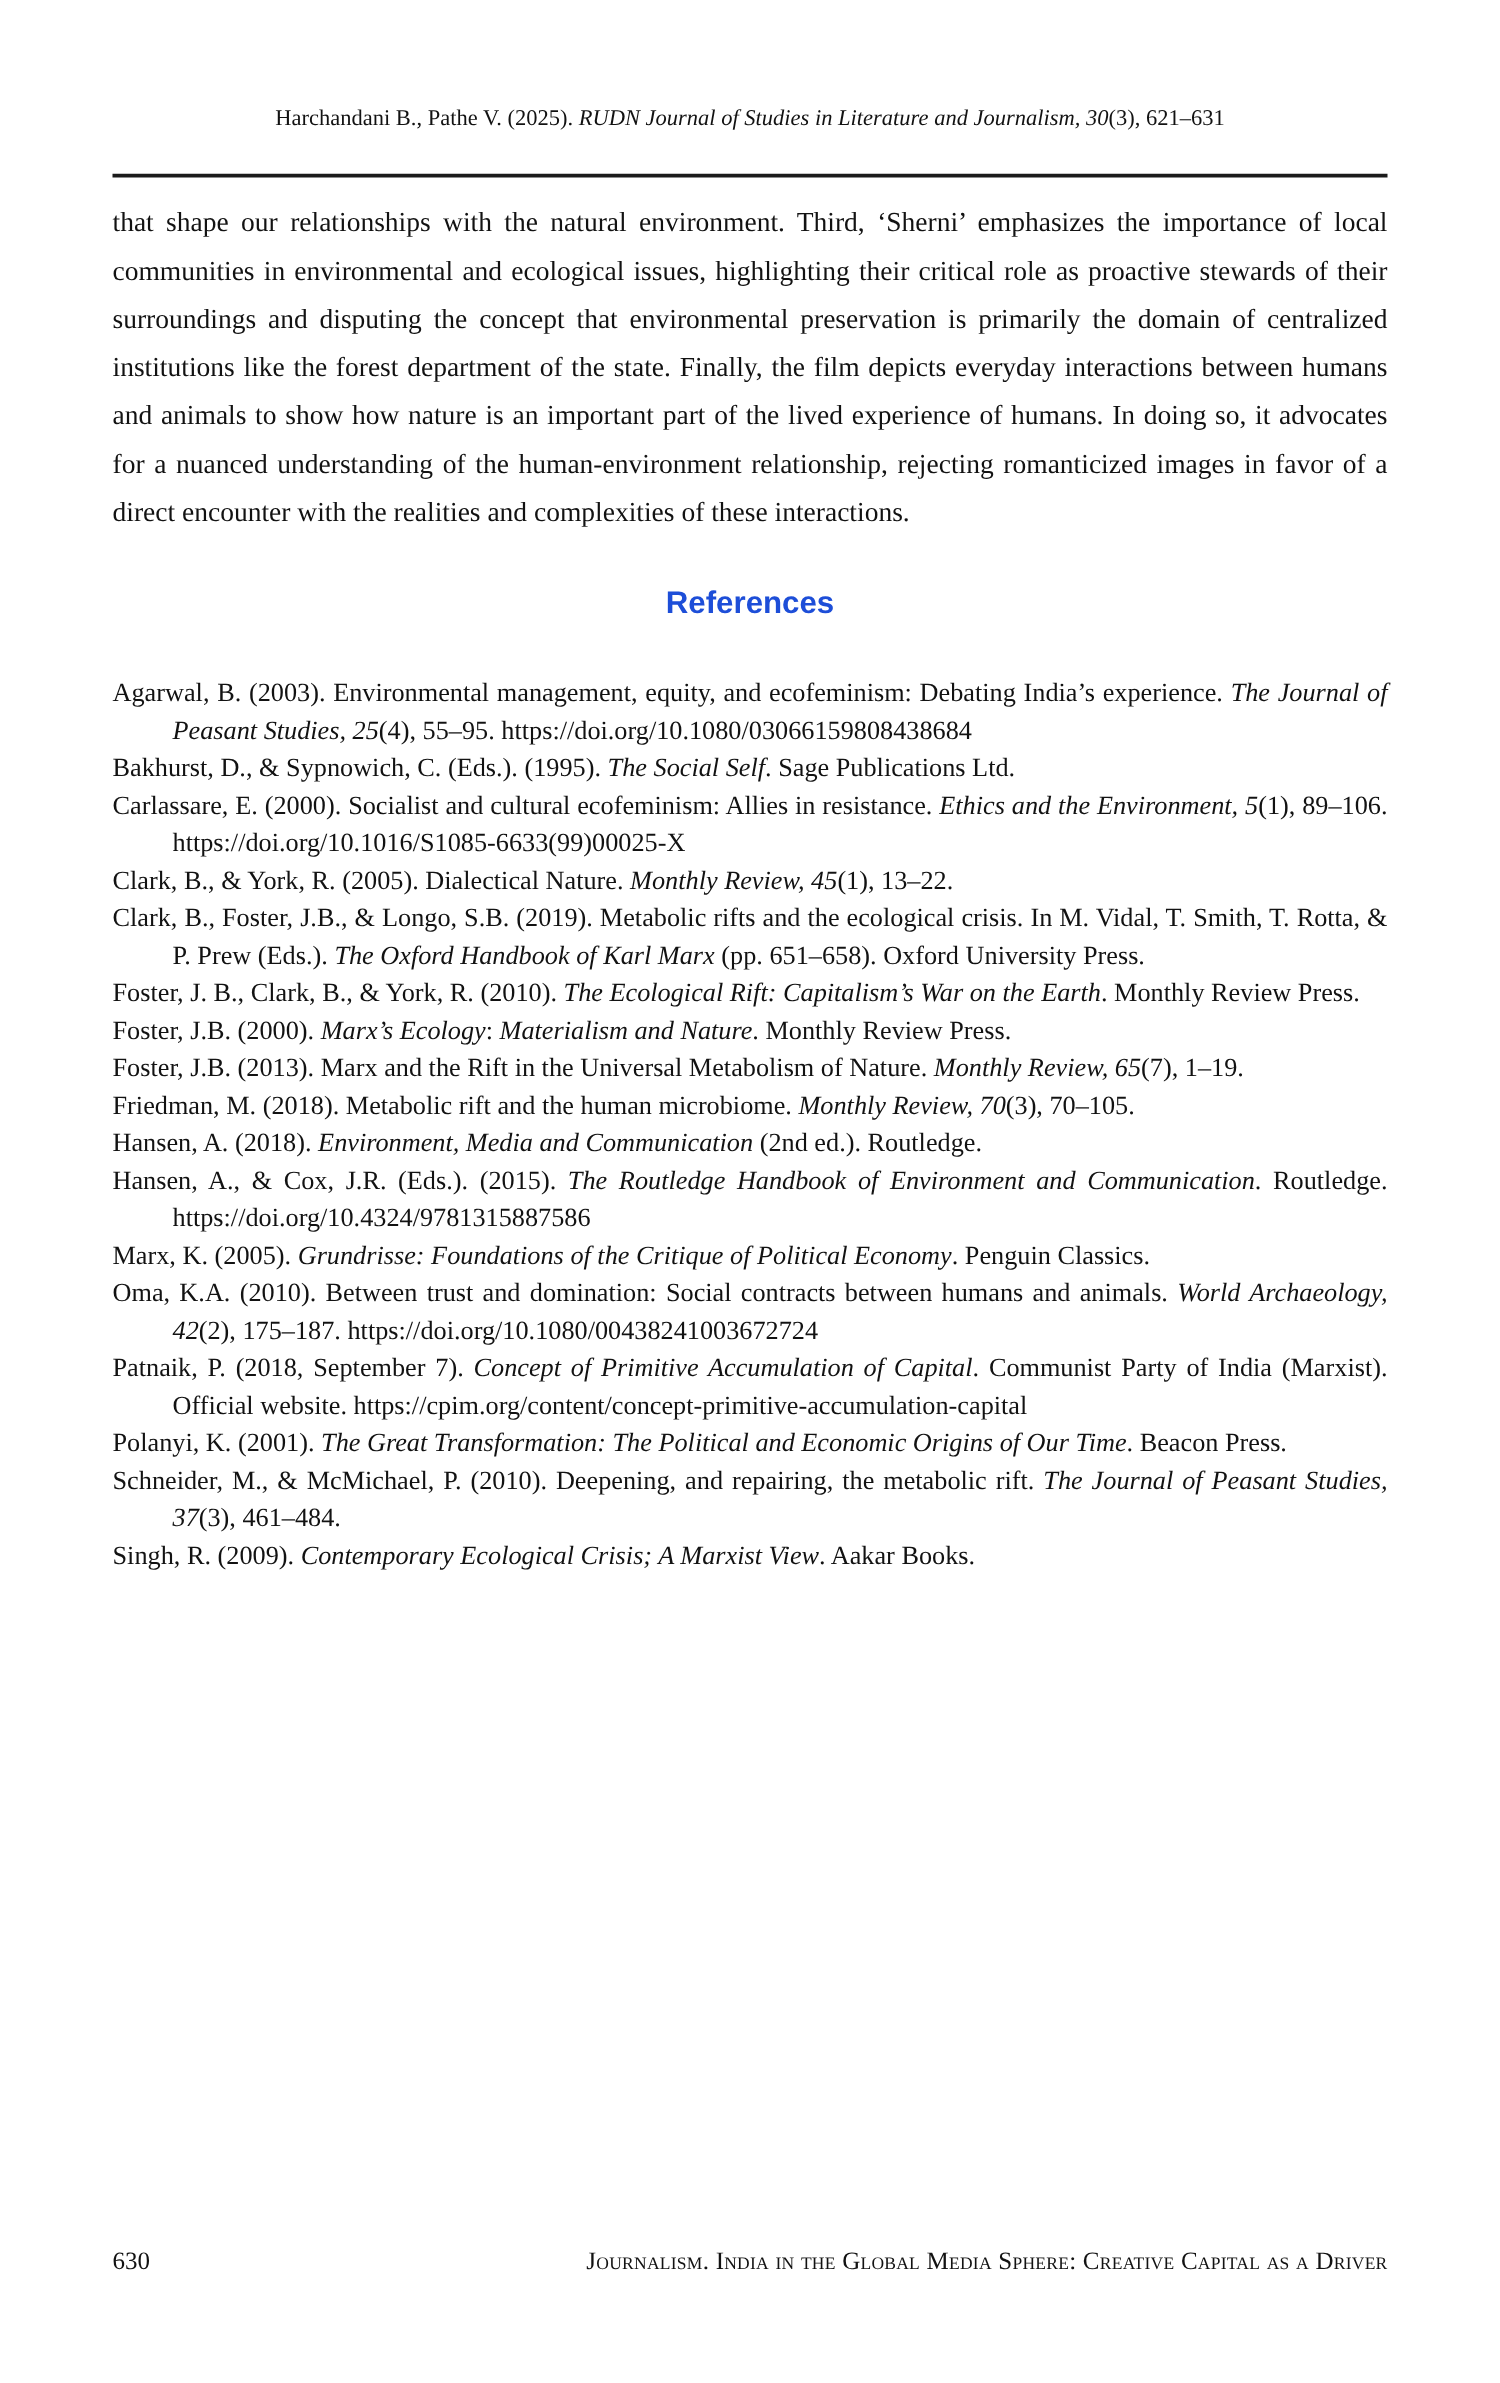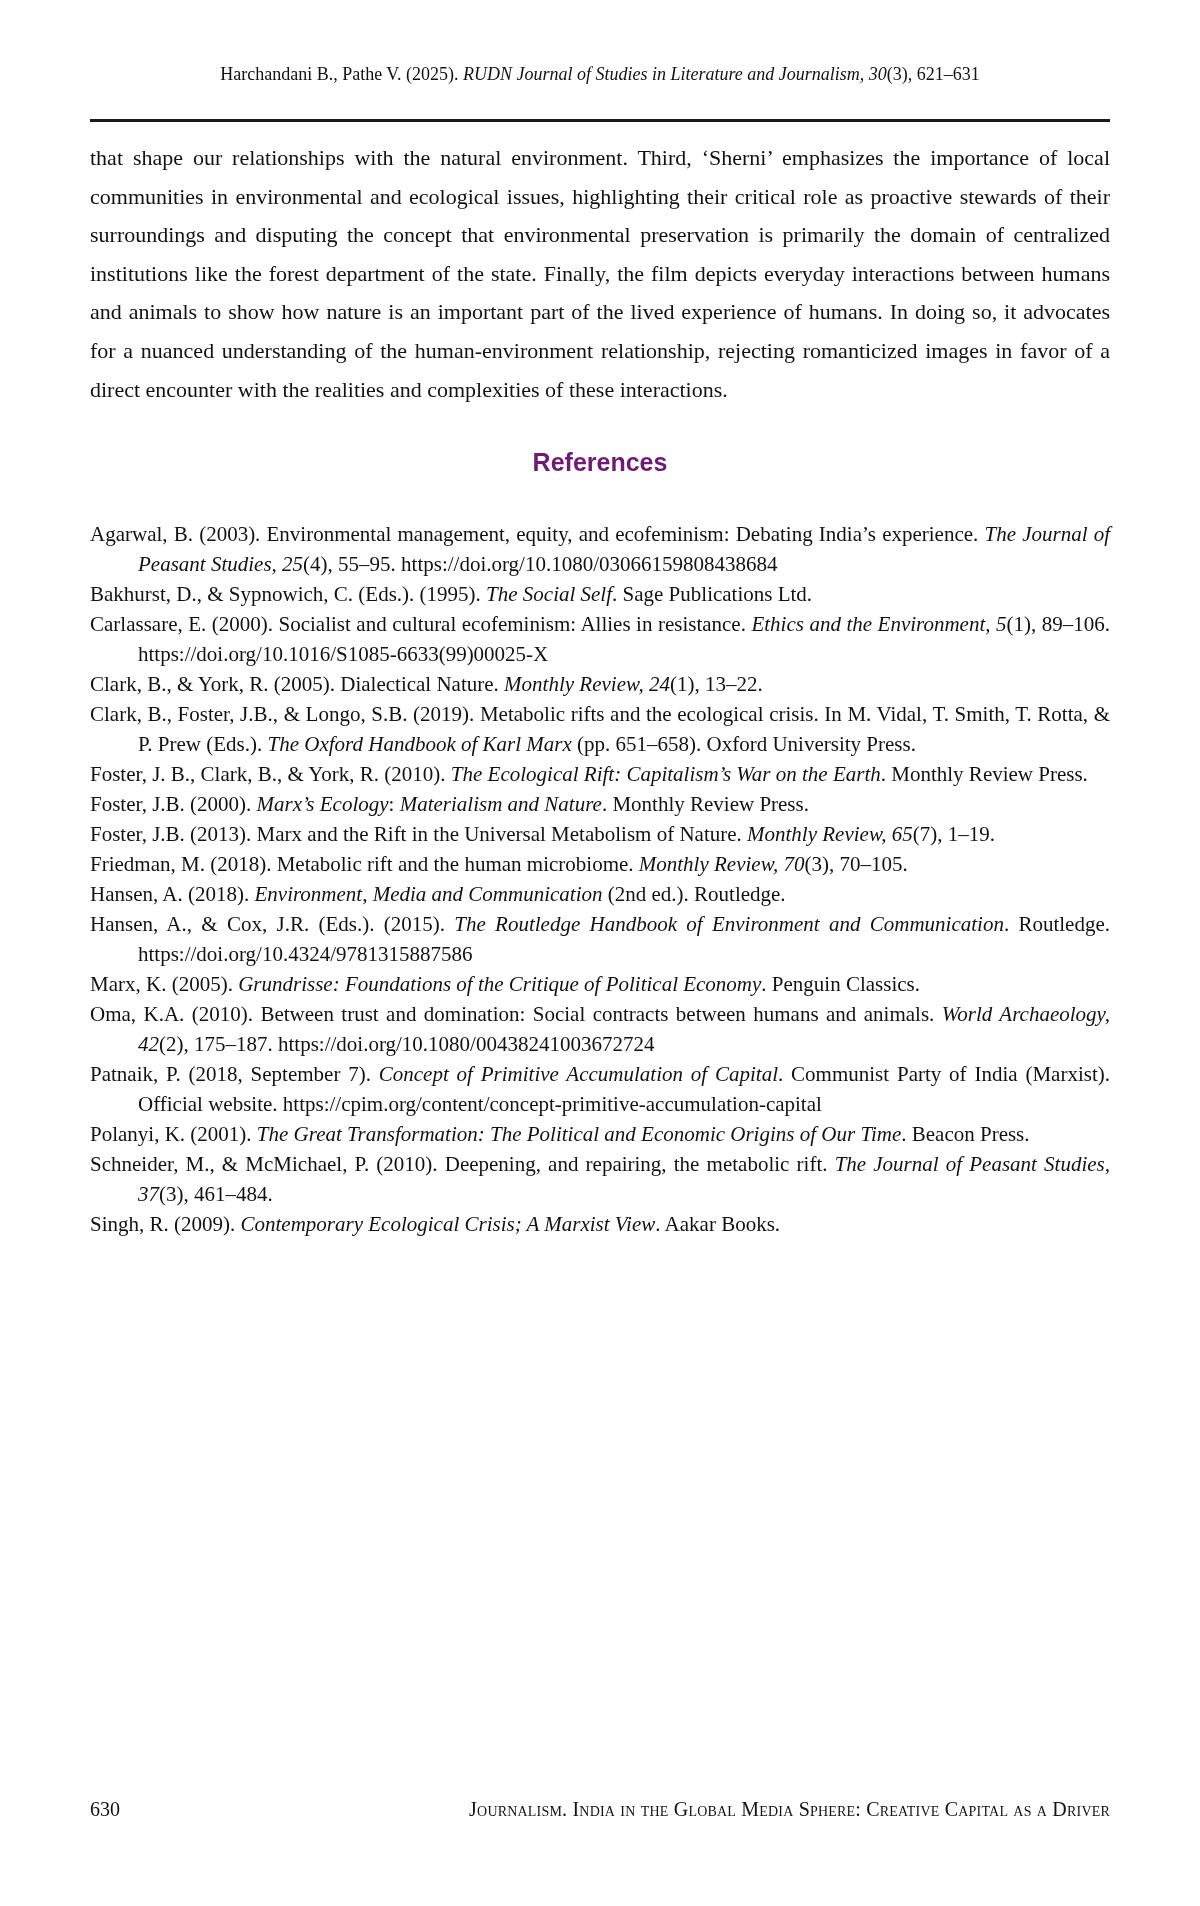--- a/index.html
+++ b/index.html
@@ -9,21 +9,21 @@
     height: 1906px;
     overflow: hidden;
     font-family: "Liberation Serif", serif;
     color: #121212;
     position: relative;
   }
   .page {
     padding: 0 90px;
   }
   .header-citation {
-    padding-top: 62px;
+    padding-top: 82px;
     text-align: center;
     font-size: 18px;
     line-height: 24px;
     white-space: nowrap;
   }
   .header-rule {
     margin-top: 33px;
     height: 3px;
     background: #1b1b1b;
     border: none;
@@ -35,21 +35,21 @@
     text-align: justify;
     text-justify: inter-word;
   }
   .references-heading {
     margin-top: 38px;
     text-align: center;
     font-family: "Liberation Sans", sans-serif;
     font-weight: bold;
     font-size: 25px;
     line-height: 30px;
-    color: #701a75;
+    color: #1d4ed8;
   }
   .references-list {
     margin-top: 42px;
     font-size: 21px;
     line-height: 30px;
   }
   .references-list p.ref {
     text-align: justify;
     text-justify: inter-word;
     padding-left: 48px;
@@ -86,21 +86,21 @@
   <hr class="header-rule">
 
   <p class="body-paragraph">that shape our relationships with the natural environment. Third, ‘Sherni’ emphasizes the importance of local communities in environmental and ecological issues, highlighting their critical role as proactive stewards of their surroundings and disputing the concept that environmental preservation is primarily the domain of centralized institutions like the forest department of the state. Finally, the film depicts everyday interactions between humans and animals to show how nature is an important part of the lived experience of humans. In doing so, it advocates for a nuanced understanding of the human-environment relationship, rejecting romanticized images in favor of a direct encounter with the realities and complexities of these interactions.</p>
 
   <h2 class="references-heading">References</h2>
 
   <div class="references-list">
       <p class="ref"><span>Agarwal, B. (2003). Environmental management, equity, and ecofeminism: Debating India’s experience. </span><i>The Journal of Peasant Studies, 25</i><span>(4), 55–95. https://doi.org/10.1080/03066159808438684</span></p>
       <p class="ref"><span>Bakhurst, D., &amp; Sypnowich, C. (Eds.). (1995). </span><i>The Social Self</i><span>. Sage Publications Ltd.</span></p>
       <p class="ref"><span>Carlassare, E. (2000). Socialist and cultural ecofeminism: Allies in resistance. </span><i>Ethics and the Environment, 5</i><span>(1), 89–106. https://doi.org/10.1016/S1085-6633(99)00025-X</span></p>
-      <p class="ref"><span>Clark, B., &amp; York, R. (2005). Dialectical Nature. </span><i>Monthly Review, 24</i><span>(1), 13–22.</span></p>
+      <p class="ref"><span>Clark, B., &amp; York, R. (2005). Dialectical Nature. </span><i>Monthly Review, 45</i><span>(1), 13–22.</span></p>
       <p class="ref"><span>Clark, B., Foster, J.B., &amp; Longo, S.B. (2019). Metabolic rifts and the ecological crisis. In M. Vidal, T. Smith, T. Rotta, &amp; P. Prew (Eds.). </span><i>The Oxford Handbook of Karl Marx</i><span> (pp. 651–658). Oxford University Press.</span></p>
       <p class="ref"><span>Foster, J. B., Clark, B., &amp; York, R. (2010). </span><i>The Ecological Rift: Capitalism’s War on the Earth</i><span>. Monthly Review Press.</span></p>
       <p class="ref"><span>Foster, J.B. (2000). </span><i>Marx’s Ecology</i><span>: </span><i>Materialism and Nature</i><span>. Monthly Review Press.</span></p>
       <p class="ref"><span>Foster, J.B. (2013). Marx and the Rift in the Universal Metabolism of Nature. </span><i>Monthly Review, 65</i><span>(7), 1–19.</span></p>
       <p class="ref"><span>Friedman, M. (2018). Metabolic rift and the human microbiome. </span><i>Monthly Review, 70</i><span>(3), 70–105.</span></p>
       <p class="ref"><span>Hansen, A. (2018). </span><i>Environment, Media and Communication</i><span> (2nd ed.). Routledge.</span></p>
       <p class="ref"><span>Hansen, A., &amp; Cox, J.R. (Eds.). (2015). </span><i>The Routledge Handbook of Environment and Communication</i><span>. Routledge. https://doi.org/10.4324/9781315887586</span></p>
       <p class="ref"><span>Marx, K. (2005). </span><i>Grundrisse: Foundations of the Critique of Political Economy</i><span>. Penguin Classics.</span></p>
       <p class="ref"><span>Oma, K.A. (2010). Between trust and domination: Social contracts between humans and animals. </span><i>World Archaeology, 42</i><span>(2), 175–187. https://doi.org/10.1080/00438241003672724</span></p>
       <p class="ref"><span>Patnaik, P. (2018, September 7). </span><i>Concept of Primitive Accumulation of Capital</i><span>. Communist Party of India (Marxist). Official website. https://cpim.org/content/concept-primitive-accumulation-capital</span></p>

